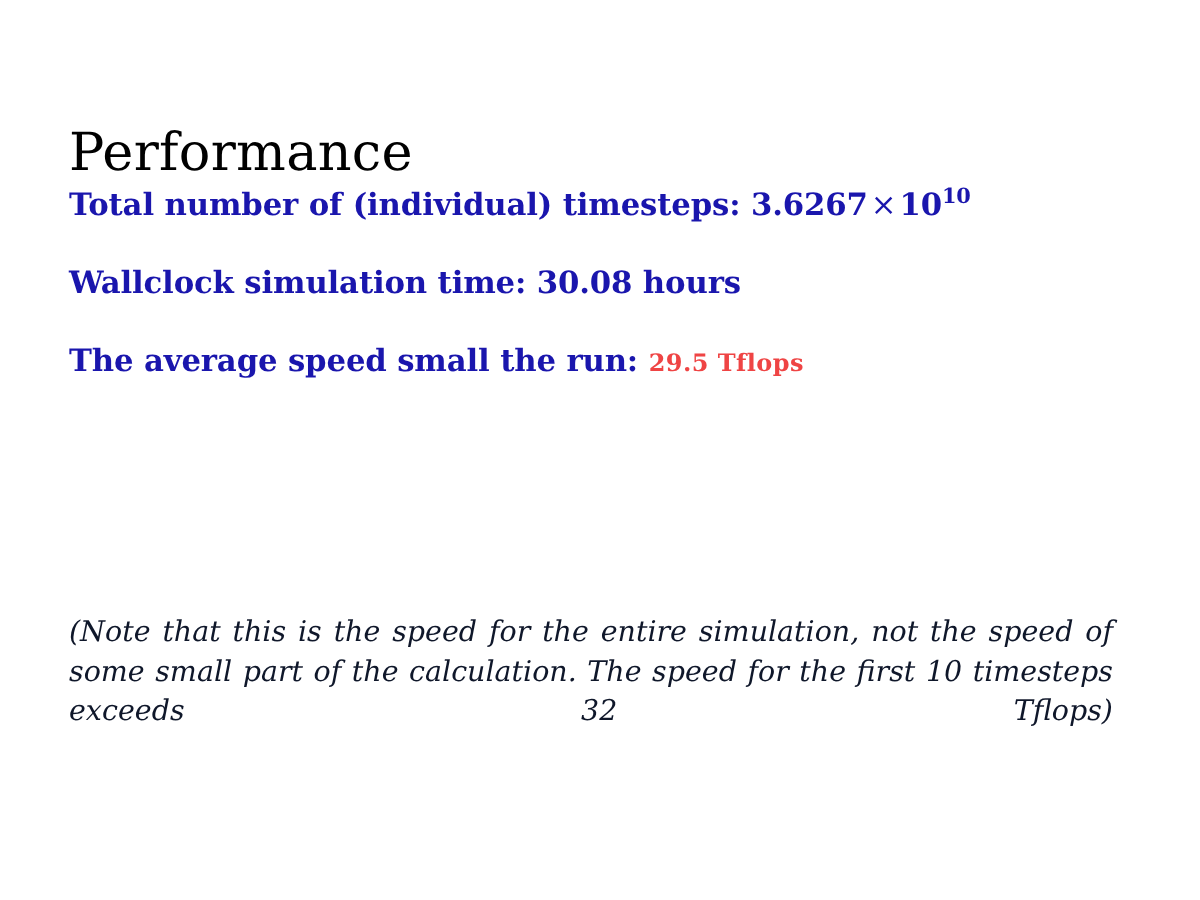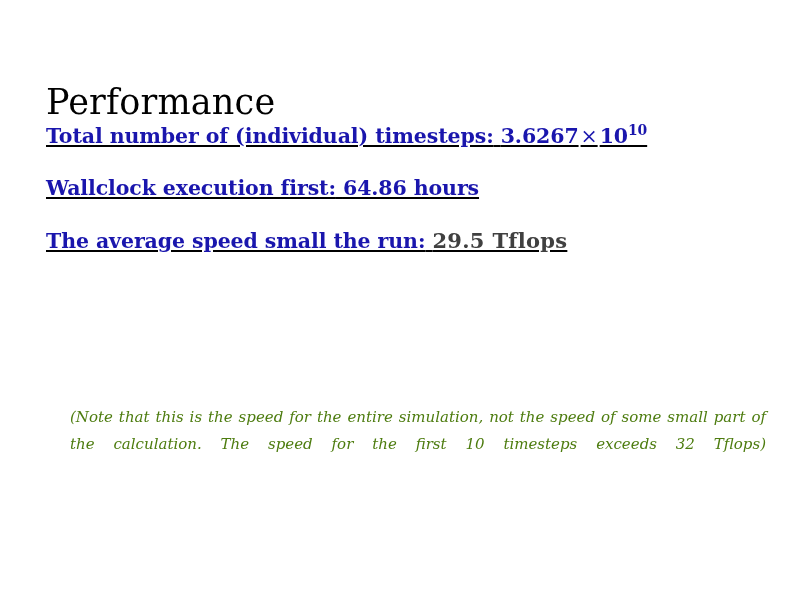--- a/index.html
+++ b/index.html
@@ -30,21 +30,20 @@
     color: #000000;
     letter-spacing: 0.2px;
     line-height: 1.0;
     white-space: nowrap;
   }
   .bullets {
     position: absolute;
     left: 46px;
     top: 126px;
     width: 708px;
-    text-decoration: underline;
   }
   .bullet-line {
     font-family: "DejaVu Serif", "Liberation Serif", serif;
     font-size: 20.5px;
     font-weight: bold;
     color: #1a16ad;
     line-height: 1.0;
     margin: 0 0 31.5px 0;
     white-space: nowrap;
     letter-spacing: -0.1px;
@@ -57,39 +56,38 @@
     font-weight: normal;
     padding: 0 2px;
   }
   sup.exp {
     font-size: 0.68em;
     vertical-align: super;
     line-height: 0;
     font-weight: bold;
   }
   .highlight {
-    color: #404040;
-    font-size: 21px;
+    color: #ef4444;
+    font-size: 16px;
     font-weight: bold;
     letter-spacing: 0.3px;
   }
   .note {
     position: absolute;
     left: 46px;
     top: 389px;
     width: 696px;
     font-family: "DejaVu Serif", "Liberation Serif", serif;
     font-style: italic;
-    font-size: 15px;
-    color: #4d7c0f;
+    font-size: 19px;
+    color: #0f172a;
     line-height: 26.5px;
     text-align: justify;
     text-justify: inter-word;
     letter-spacing: 0px;
-    margin-left: 24px;
   }
   .note::after {
     content: "";
     display: inline-block;
     width: 100%;
   }
 </style>
 </head>
 <body>
 
@@ -100,22 +98,22 @@
   <div class="bullets">
 
     <p class="bullet-line">
       <span>Total number of (individual) timesteps:</span>
       <span class="num">3.6267</span><span class="times">×</span><span class="num">10</span><sup class="exp">10</sup>
     </p>
 
 
 
     <p class="bullet-line">
-      <span>Wallclock execution first:</span>
-      <span class="num">64.86 hours</span>
+      <span>Wallclock simulation time:</span>
+      <span class="num">30.08 hours</span>
     </p>
 
     <p class="bullet-line">
       <span>The average speed small the run:</span>
       <span class="highlight">29.5 Tflops</span>
     </p>
 
   </div>
 
   <p class="note">(Note that this is the speed for the entire simulation, not the speed of some small part of the calculation. The speed for the first 10 timesteps exceeds 32 Tflops)</p>

